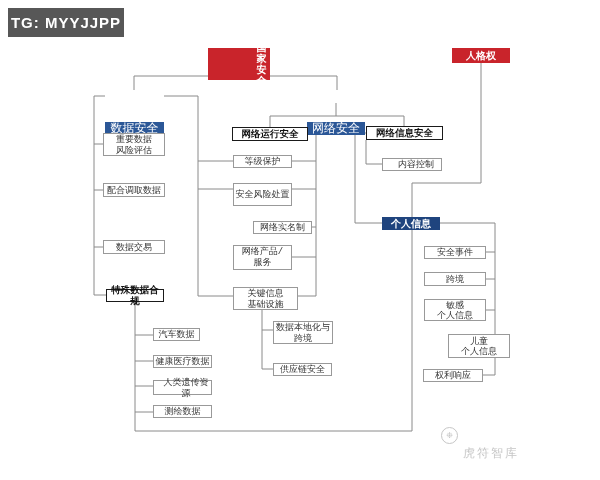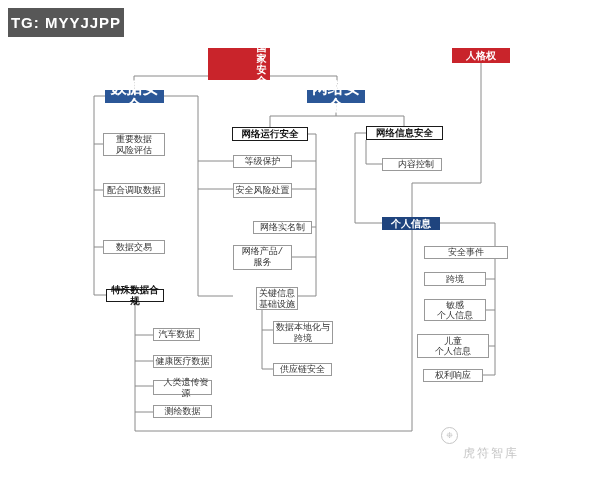--- a/index.html
+++ b/index.html
@@ -11,21 +11,21 @@
     position:absolute;left:8px;top:8px;width:116px;height:29px;
     display:flex;align-items:center;justify-content:center;
     font-weight:bold;font-size:15px;letter-spacing:1px;
   }
   #edges{position:absolute;left:0;top:0;width:600px;height:480px;}
   .node{
     position:absolute;box-sizing:border-box;display:flex;align-items:center;justify-content:center;
     text-align:center;white-space:pre-line;line-height:1.12;
   }
   .node-red{color:#fff;font-weight:bold;font-size:10px;}
-  .node-blue{color:#fff;font-weight:bold;font-size:16px;}
+  .node-blue{color:#fff;font-weight:normal;font-size:12px;margin-top:32px;}
   .node-navy{color:#fff;font-weight:bold;font-size:10px;}
   .node-bold{background:#fff;font-weight:bold;font-size:9.5px;}
   .node-plain{background:#fff;font-size:9px;}
   #watermark{
     position:absolute;left:441px;top:409px;display:flex;align-items:center;gap:5px;
   }
   #watermark .wm-logo{
     width:15px;height:15px;border-radius:50%;border:1.5px solid #c9c9c9;
     display:flex;align-items:center;justify-content:center;font-size:8px;color:#c9c9c9;
   }
@@ -81,36 +81,36 @@
     </svg>
 
   <div id="nodes">
       <div class="node node-red" style="left: 208px; top: 48px; width: 62px; height: 32px; background: rgb(201, 36, 43); padding-left: 45px;">国家安全</div>
       <div class="node node-red" style="left: 452px; top: 48px; width: 58px; height: 15px; background: rgb(201, 36, 43);">人格权</div>
       <div class="node node-blue" style="left: 105px; top: 90px; width: 59px; height: 13px; background: rgb(43, 87, 151);">数据安全</div>
       <div class="node node-blue" style="left: 307px; top: 90px; width: 58px; height: 13px; background: rgb(43, 87, 151);">网络安全</div>
       <div class="node node-bold" style="left: 232px; top: 127px; width: 76px; height: 14px; border: 1.5px solid rgb(26, 26, 26); color: rgb(17, 17, 17);">网络运行安全</div>
       <div class="node node-bold" style="left: 366px; top: 126px; width: 77px; height: 14px; border: 1.5px solid rgb(26, 26, 26); color: rgb(17, 17, 17);">网络信息安全</div>
       <div class="node node-plain" style="left: 233px; top: 155px; width: 59px; height: 13px; border: 1px solid rgb(153, 153, 153); color: rgb(51, 51, 51);">等级保护</div>
-      <div class="node node-plain" style="left: 233px; top: 183px; width: 59px; height: 15px; border: 1px solid rgb(153, 153, 153); color: rgb(51, 51, 51);">安全风险处置</div>
+      <div class="node node-plain" style="left: 233px; top: 183px; width: 59px; height: 23px; border: 1px solid rgb(153, 153, 153); color: rgb(51, 51, 51);">安全风险处置</div>
       <div class="node node-plain" style="left: 233px; top: 221px; width: 59px; height: 13px; border: 1px solid rgb(153, 153, 153); color: rgb(51, 51, 51); margin-left: 20px;">网络实名制</div>
       <div class="node node-plain" style="left: 233px; top: 245px; width: 59px; height: 25px; border: 1px solid rgb(153, 153, 153); color: rgb(51, 51, 51); font-family: Liberation Mono, monospace;">网络产品/
 服务</div>
-      <div class="node node-plain" style="left: 233px; top: 287px; width: 42px; height: 23px; border: 1px solid rgb(153, 153, 153); color: rgb(51, 51, 51); margin-left: 23px;">关键信息
+      <div class="node node-plain" style="left: 233px; top: 287px; width: 65px; height: 23px; border: 1px solid rgb(153, 153, 153); color: rgb(51, 51, 51);">关键信息
 基础设施</div>
       <div class="node node-plain" style="left: 273px; top: 321px; width: 60px; height: 23px; border: 1px solid rgb(153, 153, 153); color: rgb(51, 51, 51);">数据本地化与
 跨境</div>
       <div class="node node-plain" style="left: 273px; top: 363px; width: 59px; height: 13px; border: 1px solid rgb(153, 153, 153); color: rgb(51, 51, 51);">供应链安全</div>
       <div class="node node-plain" style="left: 382px; top: 158px; width: 60px; height: 13px; border: 1px solid rgb(153, 153, 153); color: rgb(51, 51, 51); padding-left: 8px;">内容控制</div>
       <div class="node node-navy" style="left: 382px; top: 217px; width: 58px; height: 13px; background: rgb(31, 68, 126);">个人信息</div>
-      <div class="node node-plain" style="left: 424px; top: 246px; width: 84px; height: 13px; border: 1px solid rgb(153, 153, 153); color: rgb(51, 51, 51); text-align: right;">安全事件</div>
+      <div class="node node-plain" style="left: 424px; top: 246px; width: 62px; height: 13px; border: 1px solid rgb(153, 153, 153); color: rgb(51, 51, 51); text-align: right;">安全事件</div>
       <div class="node node-plain" style="left: 424px; top: 272px; width: 62px; height: 14px; border: 1px solid rgb(153, 153, 153); color: rgb(51, 51, 51);">跨境</div>
       <div class="node node-plain" style="left: 424px; top: 299px; width: 62px; height: 22px; border: 1px solid rgb(153, 153, 153); color: rgb(51, 51, 51);">敏感
 个人信息</div>
-      <div class="node node-plain" style="left: 417px; top: 334px; width: 72px; height: 24px; border: 1px solid rgb(153, 153, 153); color: rgb(51, 51, 51);">儿童
+      <div class="node node-plain" style="left: 448px; top: 334px; width: 62px; height: 24px; border: 1px solid rgb(153, 153, 153); color: rgb(51, 51, 51);">儿童
 个人信息</div>
       <div class="node node-plain" style="left: 423px; top: 369px; width: 60px; height: 13px; border: 1px solid rgb(153, 153, 153); color: rgb(51, 51, 51);">权利响应</div>
       <div class="node node-plain" style="left: 103px; top: 133px; width: 62px; height: 23px; border: 1px solid rgb(153, 153, 153); color: rgb(51, 51, 51);">重要数据
 风险评估</div>
       <div class="node node-plain" style="left: 103px; top: 183px; width: 62px; height: 14px; border: 1px solid rgb(153, 153, 153); color: rgb(51, 51, 51);">配合调取数据</div>
       <div class="node node-plain" style="left: 103px; top: 240px; width: 62px; height: 14px; border: 1px solid rgb(153, 153, 153); color: rgb(51, 51, 51);">数据交易</div>
       <div class="node node-bold" style="left: 106px; top: 289px; width: 58px; height: 13px; border: 1.5px solid rgb(26, 26, 26); color: rgb(17, 17, 17);">特殊数据合规</div>
       <div class="node node-plain" style="left: 153px; top: 328px; width: 47px; height: 13px; border: 1px solid rgb(153, 153, 153); color: rgb(51, 51, 51);">汽车数据</div>
       <div class="node node-plain" style="left: 153px; top: 355px; width: 59px; height: 13px; border: 1px solid rgb(153, 153, 153); color: rgb(51, 51, 51);">健康医疗数据</div>
       <div class="node node-plain" style="left: 153px; top: 380px; width: 59px; height: 15px; border: 1px solid rgb(153, 153, 153); color: rgb(51, 51, 51); padding-left: 7px;">人类遗传资源</div>

